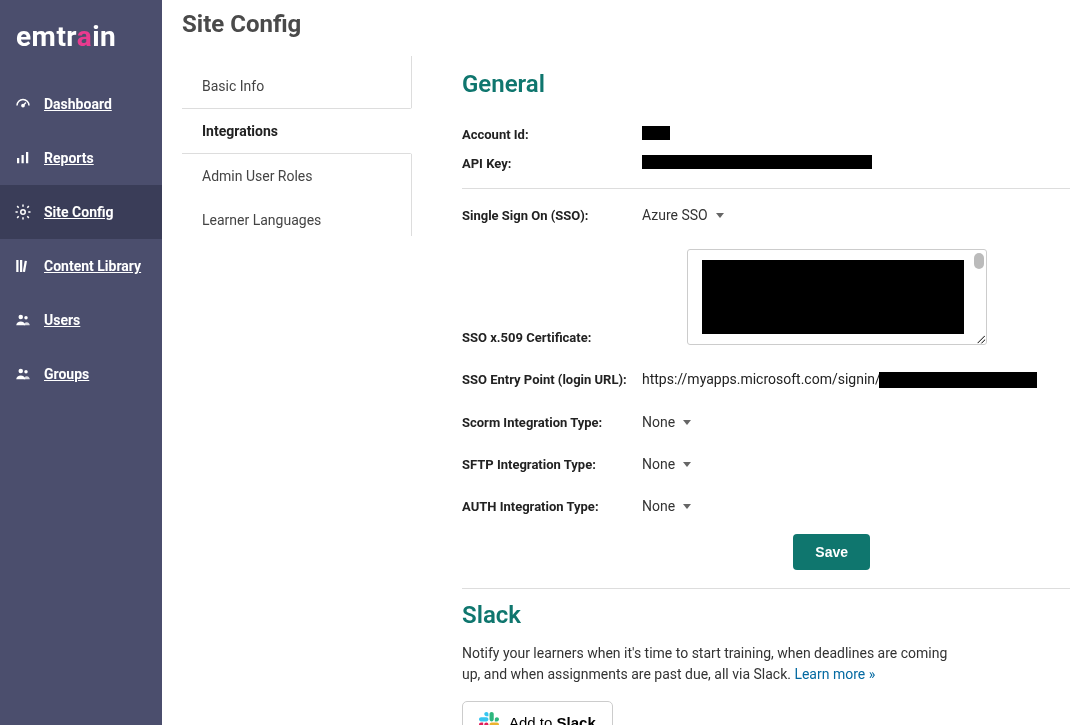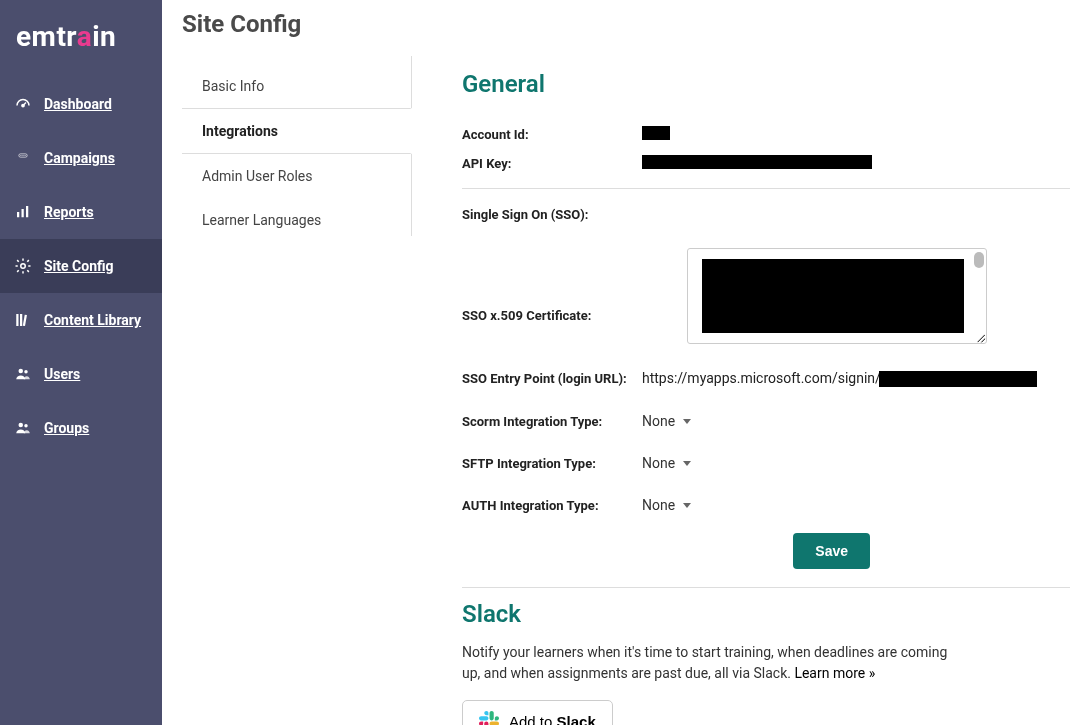--- a/index.html
+++ b/index.html
@@ -97,21 +97,21 @@
     font-size: 24px;
     font-weight: 600;
     color: #0f766e;
     margin-bottom: 22px;
   }
   .form-row {
     display: flex;
     align-items: center;
     padding: 6px 0;
   }
-  .form-row.top { align-items: center; gap: 45px; }
+  .form-row.top { align-items: flex-end; gap: 45px; }
   .form-label {
     width: 180px;
     font-size: 13px;
     font-weight: 700;
     color: #222;
     flex-shrink: 0;
   }
   .form-value { flex: 1; font-size: 14px; }
   .redact-sm { display:inline-block; background:#000; width: 28px; height:14px; }
   .redact-lg { display:inline-block; background:#000; width: 230px; height:14px; }
@@ -179,21 +179,21 @@
     color: #fff;
     border: none;
     border-radius: 4px;
     padding: 10px 22px;
     font-size: 14px;
     font-weight: 600;
     cursor: pointer;
   }
 
   .slack-desc { font-size: 14px; color: #333; line-height: 1.5; max-width: 500px; }
-  .learn-link { color: #000000; cursor: pointer; }
+  .learn-link { color: #0369a1; cursor: pointer; }
   .slack-btn {
     margin-top: 16px;
     display: inline-flex;
     align-items: center;
     gap: 10px;
     border: 1px solid #ccc;
     border-radius: 5px;
     padding: 10px 16px;
     background: #fff;
     cursor: pointer;
@@ -217,31 +217,20 @@
           <svg viewBox="0 0 24 24" width="18" height="18" fill="none" stroke="#fff" stroke-width="2">
               <path d="M4 14a8 8 0 0 1 16 0"></path>
               <circle cx="12" cy="14" r="1.5" fill="#fff"></circle>
               <path d="M12 14l4-4"></path>
             </svg>
         </span>
         <span>Dashboard</span>
       </div>
       <div class="nav-item">
         <span class="nav-icon">
-          <svg viewBox="0 0 24 24" width="18" height="10">
-              <rect x="2" y="2" width="20" height="8" rx="4" fill="none" stroke="#fff" stroke-width="1.5"></rect>
-              <circle cx="7" cy="6" r="1.2" fill="#fff"></circle>
-              <circle cx="12" cy="6" r="1.2" fill="#fff"></circle>
-              <circle cx="17" cy="6" r="1.2" fill="#fff"></circle>
-            </svg>
-        </span>
-        <span>Campaigns</span>
-      </div>
-      <div class="nav-item">
-        <span class="nav-icon">
           <svg viewBox="0 0 24 24" width="18" height="18" fill="#fff">
               <rect x="4" y="12" width="3" height="7"></rect>
               <rect x="10" y="8" width="3" height="11"></rect>
               <rect x="16" y="4" width="3" height="15"></rect>
             </svg>
         </span>
         <span>Reports</span>
       </div>
       <div class="nav-item active">
         <span class="nav-icon">
@@ -308,20 +297,26 @@
         </div>
         <div class="form-row">
           <div class="form-label">API Key:</div>
           <div class="form-value"><span class="redact-lg"></span></div>
         </div>
 
         <div class="divider"></div>
 
         <div class="form-row">
           <div class="form-label">Single Sign On (SSO):</div>
+          <div class="form-value">
+            <div class="dropdown">
+              <span>Azure SSO</span>
+              <span class="caret"></span>
+            </div>
+          </div>
         </div>
 
         <div class="form-spacer"></div>
 
         <div class="form-row top">
           <div class="form-label" style="padding-top:38px">SSO x.509 Certificate:</div>
           <div class="form-value">
             <div class="cert-box">
               <div class="cert-black"></div>
               <div class="cert-scroll"></div>

